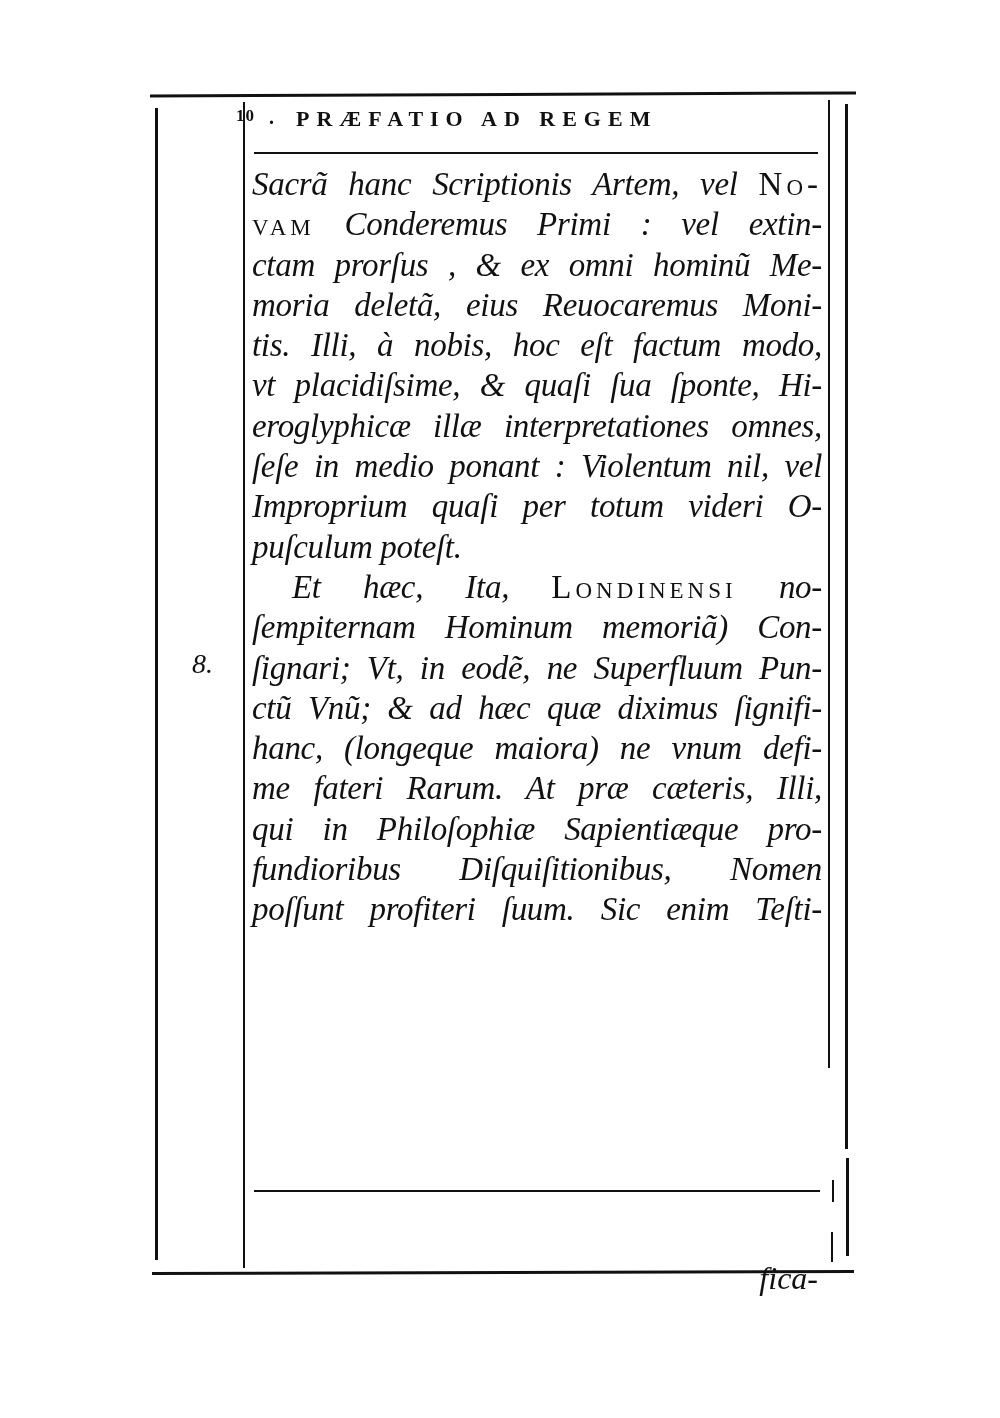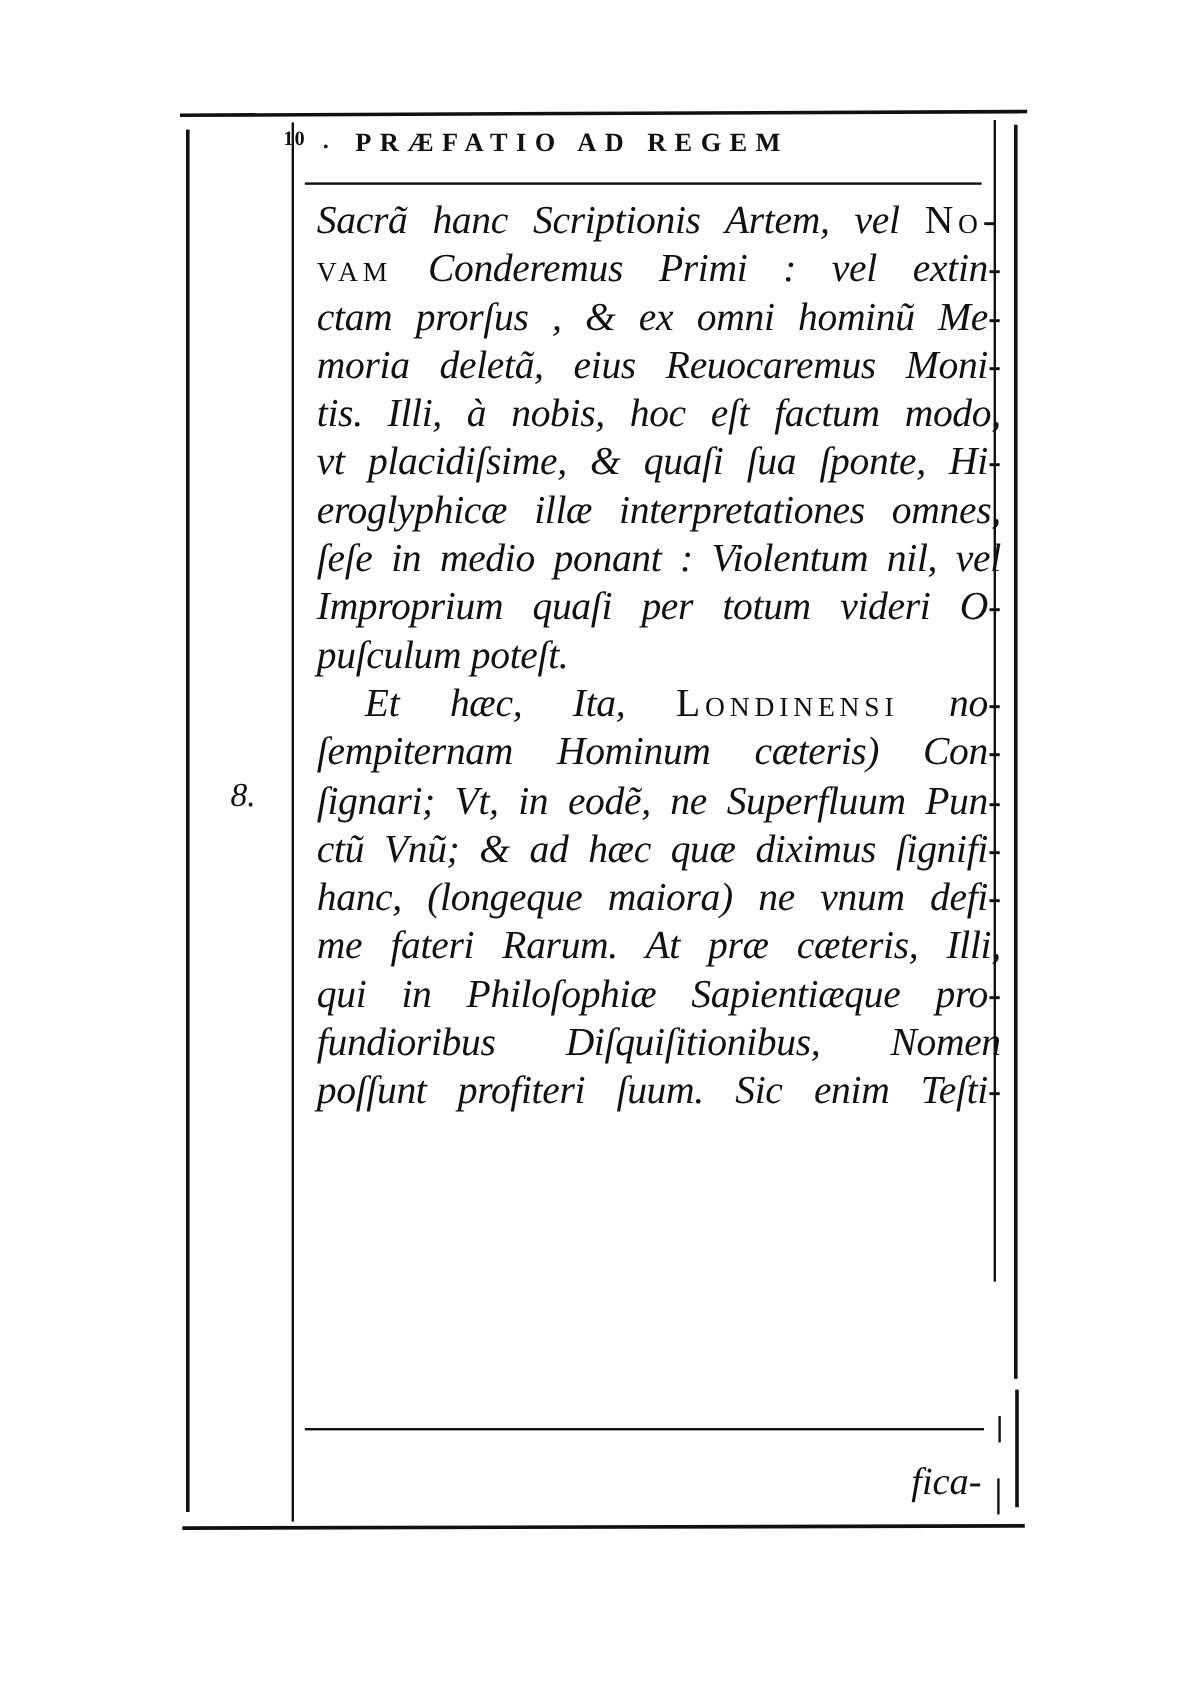--- a/index.html
+++ b/index.html
@@ -50,21 +50,21 @@
     font-size: 20px;
     margin-right: 22px;
   }
   .head-title {
     font-size: 22px;
     letter-spacing: 7px;
   }
 
   .text-block {
     position: absolute;
-    left: 264px;
+    left: 252px;
     top: 164px;
     width: 570px;
   }
   .line {
     height: 40.3px;
     line-height: 40.3px;
     font-family: "Liberation Serif", serif;
     font-style: italic;
     font-size: 33px;
     white-space: nowrap;
@@ -85,21 +85,21 @@
     left: 192px;
     top: 648px;
     font-family: "Liberation Serif", serif;
     font-style: italic;
     font-size: 28px;
   }
 
   .catchword {
     position: absolute;
     left: 740px;
-    top: 1216px;
+    top: 1260px;
     width: 78px;
     text-align: right;
     font-family: "Liberation Serif", serif;
     font-style: italic;
     font-size: 32px;
   }
 </style>
 </head>
 <body>
 
@@ -128,21 +128,21 @@
   <div class="line"><span class="sc">vam</span><span> Conderemus Primi : vel extin-</span></div>
   <div class="line">ctam prorſus , &amp; ex omni hominũ Me-</div>
   <div class="line">moria deletã, eius Reuocaremus Moni-</div>
   <div class="line">tis. Illi, à nobis, hoc eſt factum modo,</div>
   <div class="line">vt placidiſsime, &amp; quaſi ſua ſponte, Hi-</div>
   <div class="line">eroglyphicæ illæ interpretationes omnes,</div>
   <div class="line">ſeſe in medio ponant : Violentum nil, vel</div>
   <div class="line">Improprium quaſi per totum videri O-</div>
   <div class="line short">puſculum poteſt.</div>
   <div class="line indent"><span>Et hæc, Ita, </span><span class="sc">Londinensi</span><span> no-</span></div>
-  <div class="line">ſempiternam Hominum cæteris) Con-</div>
+  <div class="line">ſempiternam Hominum memoriã) Con-</div>
   <div class="line">ſignari; Vt, in eodẽ, ne Superfluum Pun-</div>
   <div class="line">ctũ Vnũ; &amp; ad hæc quæ diximus ſignifi-</div>
   <div class="line">hanc, (longeque maiora) ne vnum defi-</div>
   <div class="line">me fateri Rarum. At præ cæteris, Illi,</div>
   <div class="line">qui in Philoſophiæ Sapientiæque pro-</div>
   <div class="line">fundioribus Diſquiſitionibus, Nomen</div>
   <div class="line">poſſunt profiteri ſuum. Sic enim Teſti-</div>
 </div>
 
 <div class="catchword">fica-</div>

